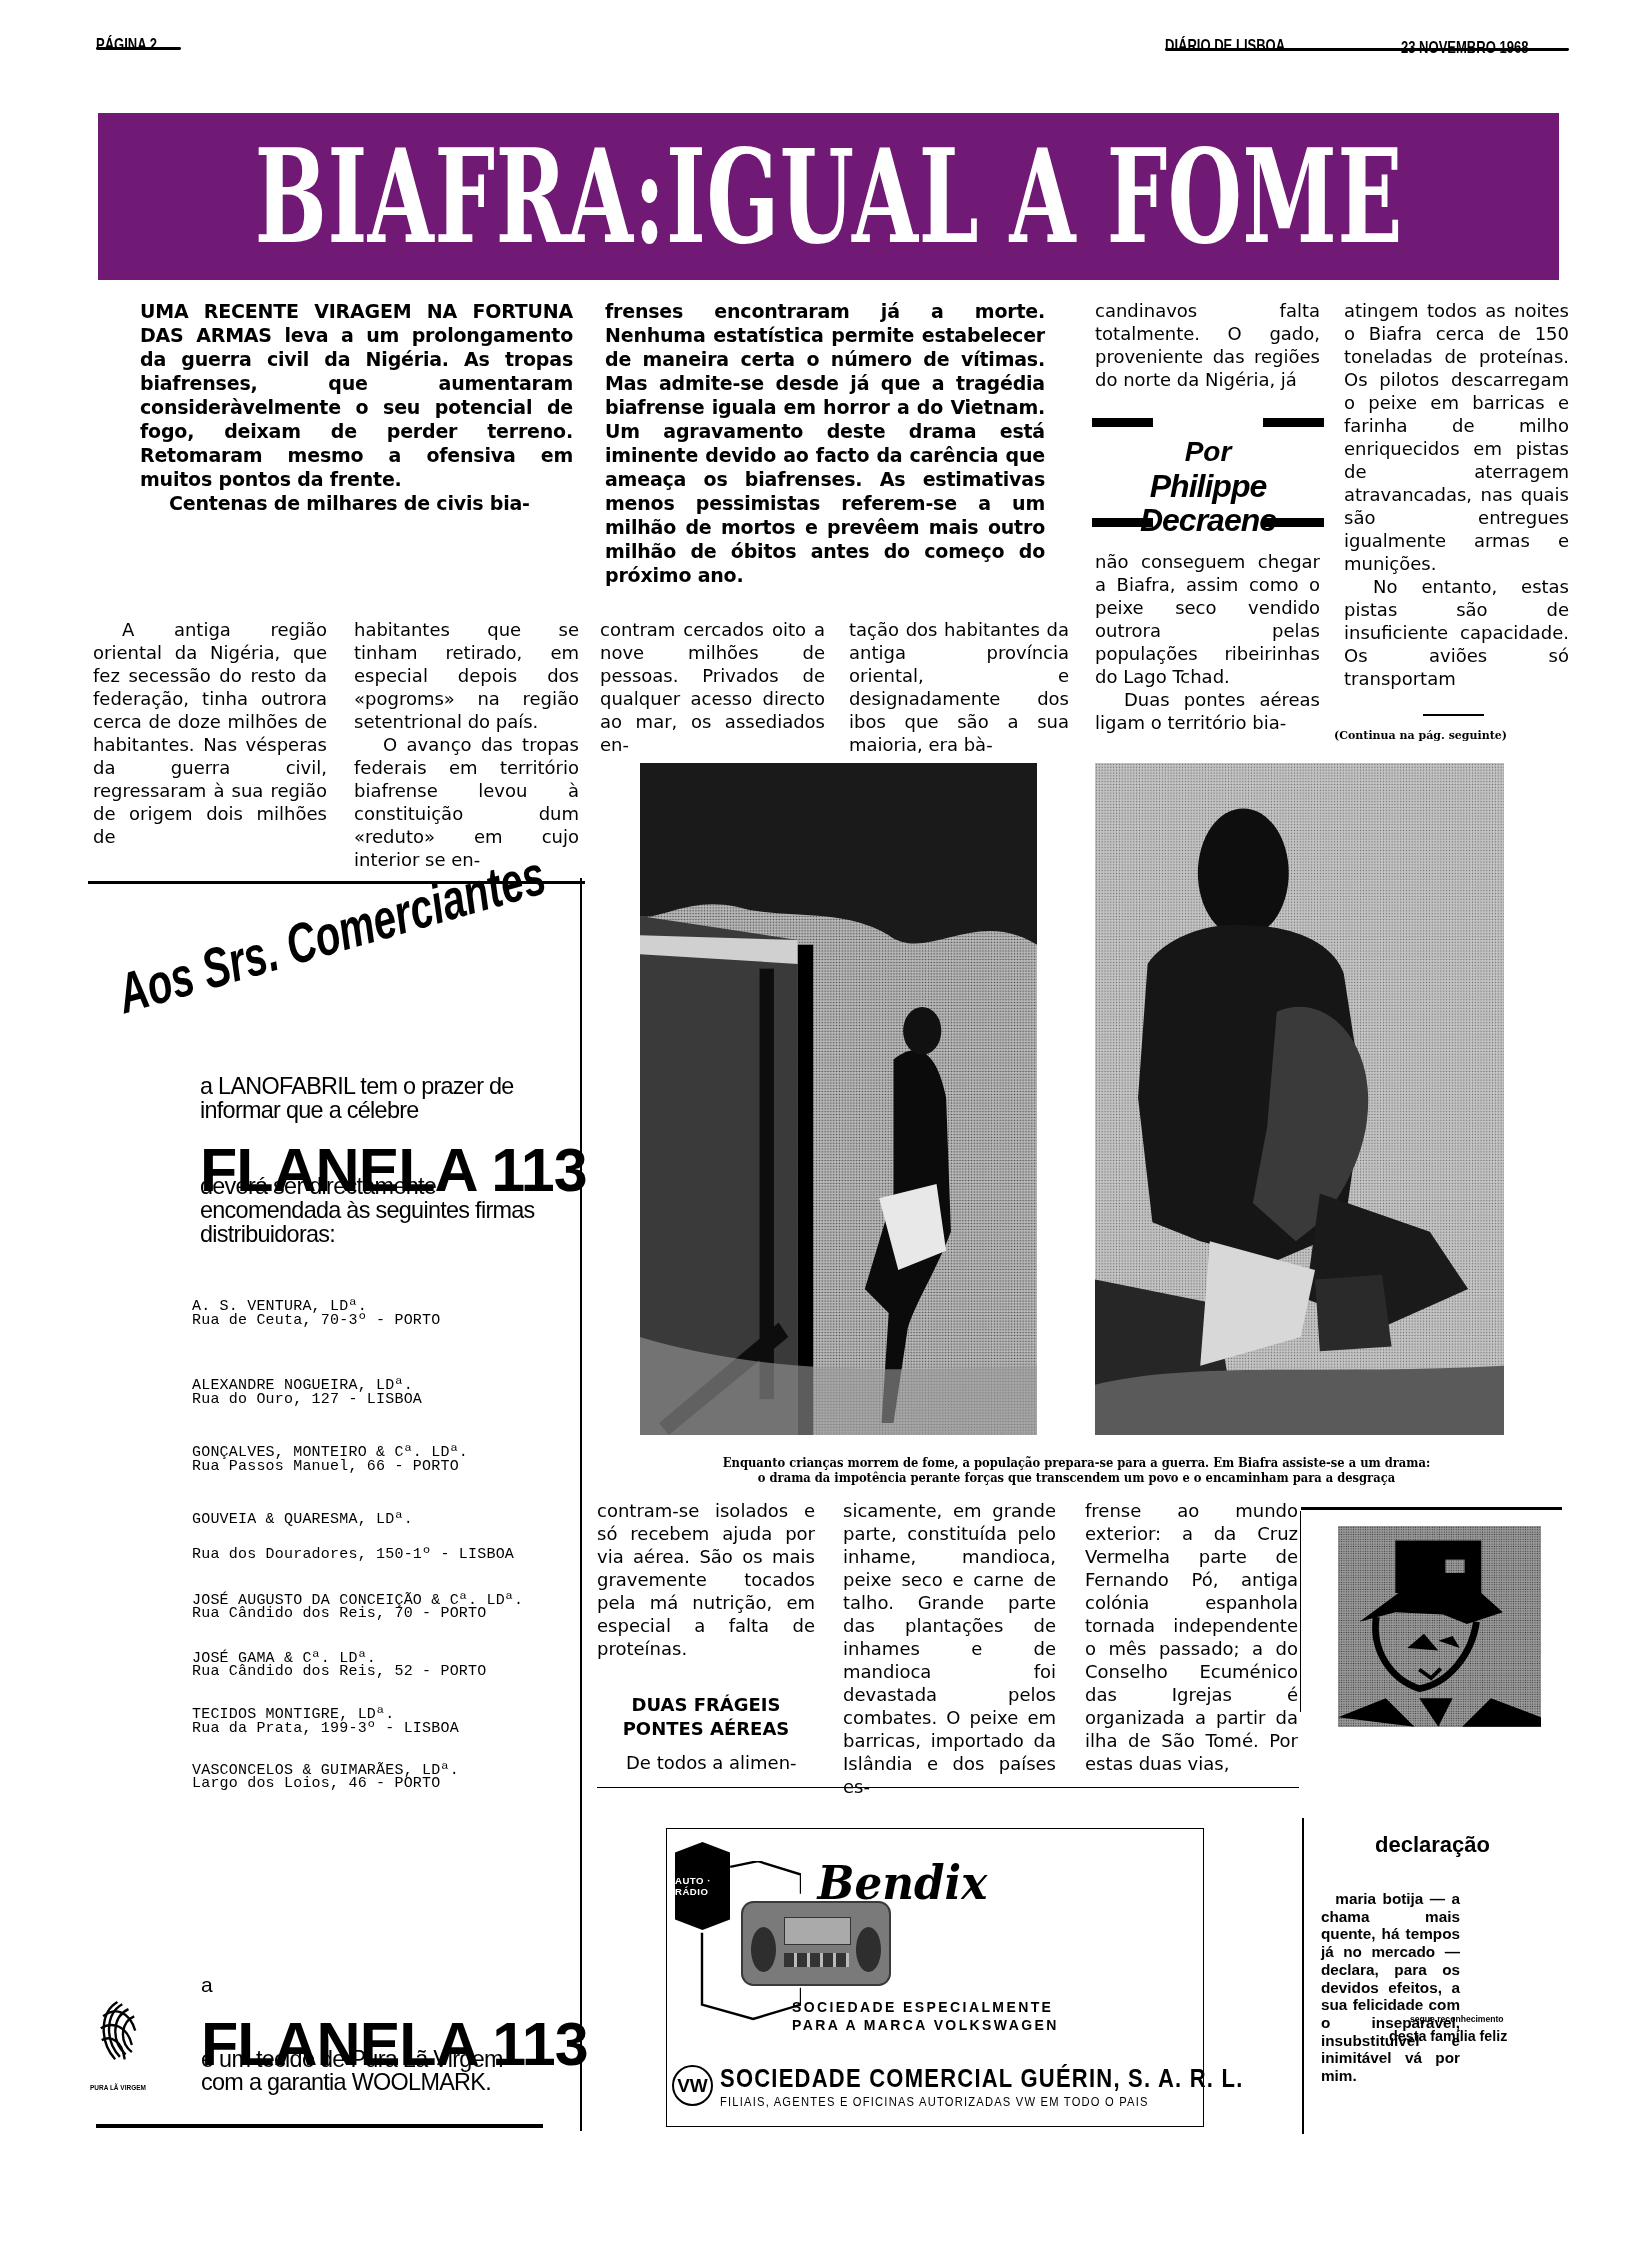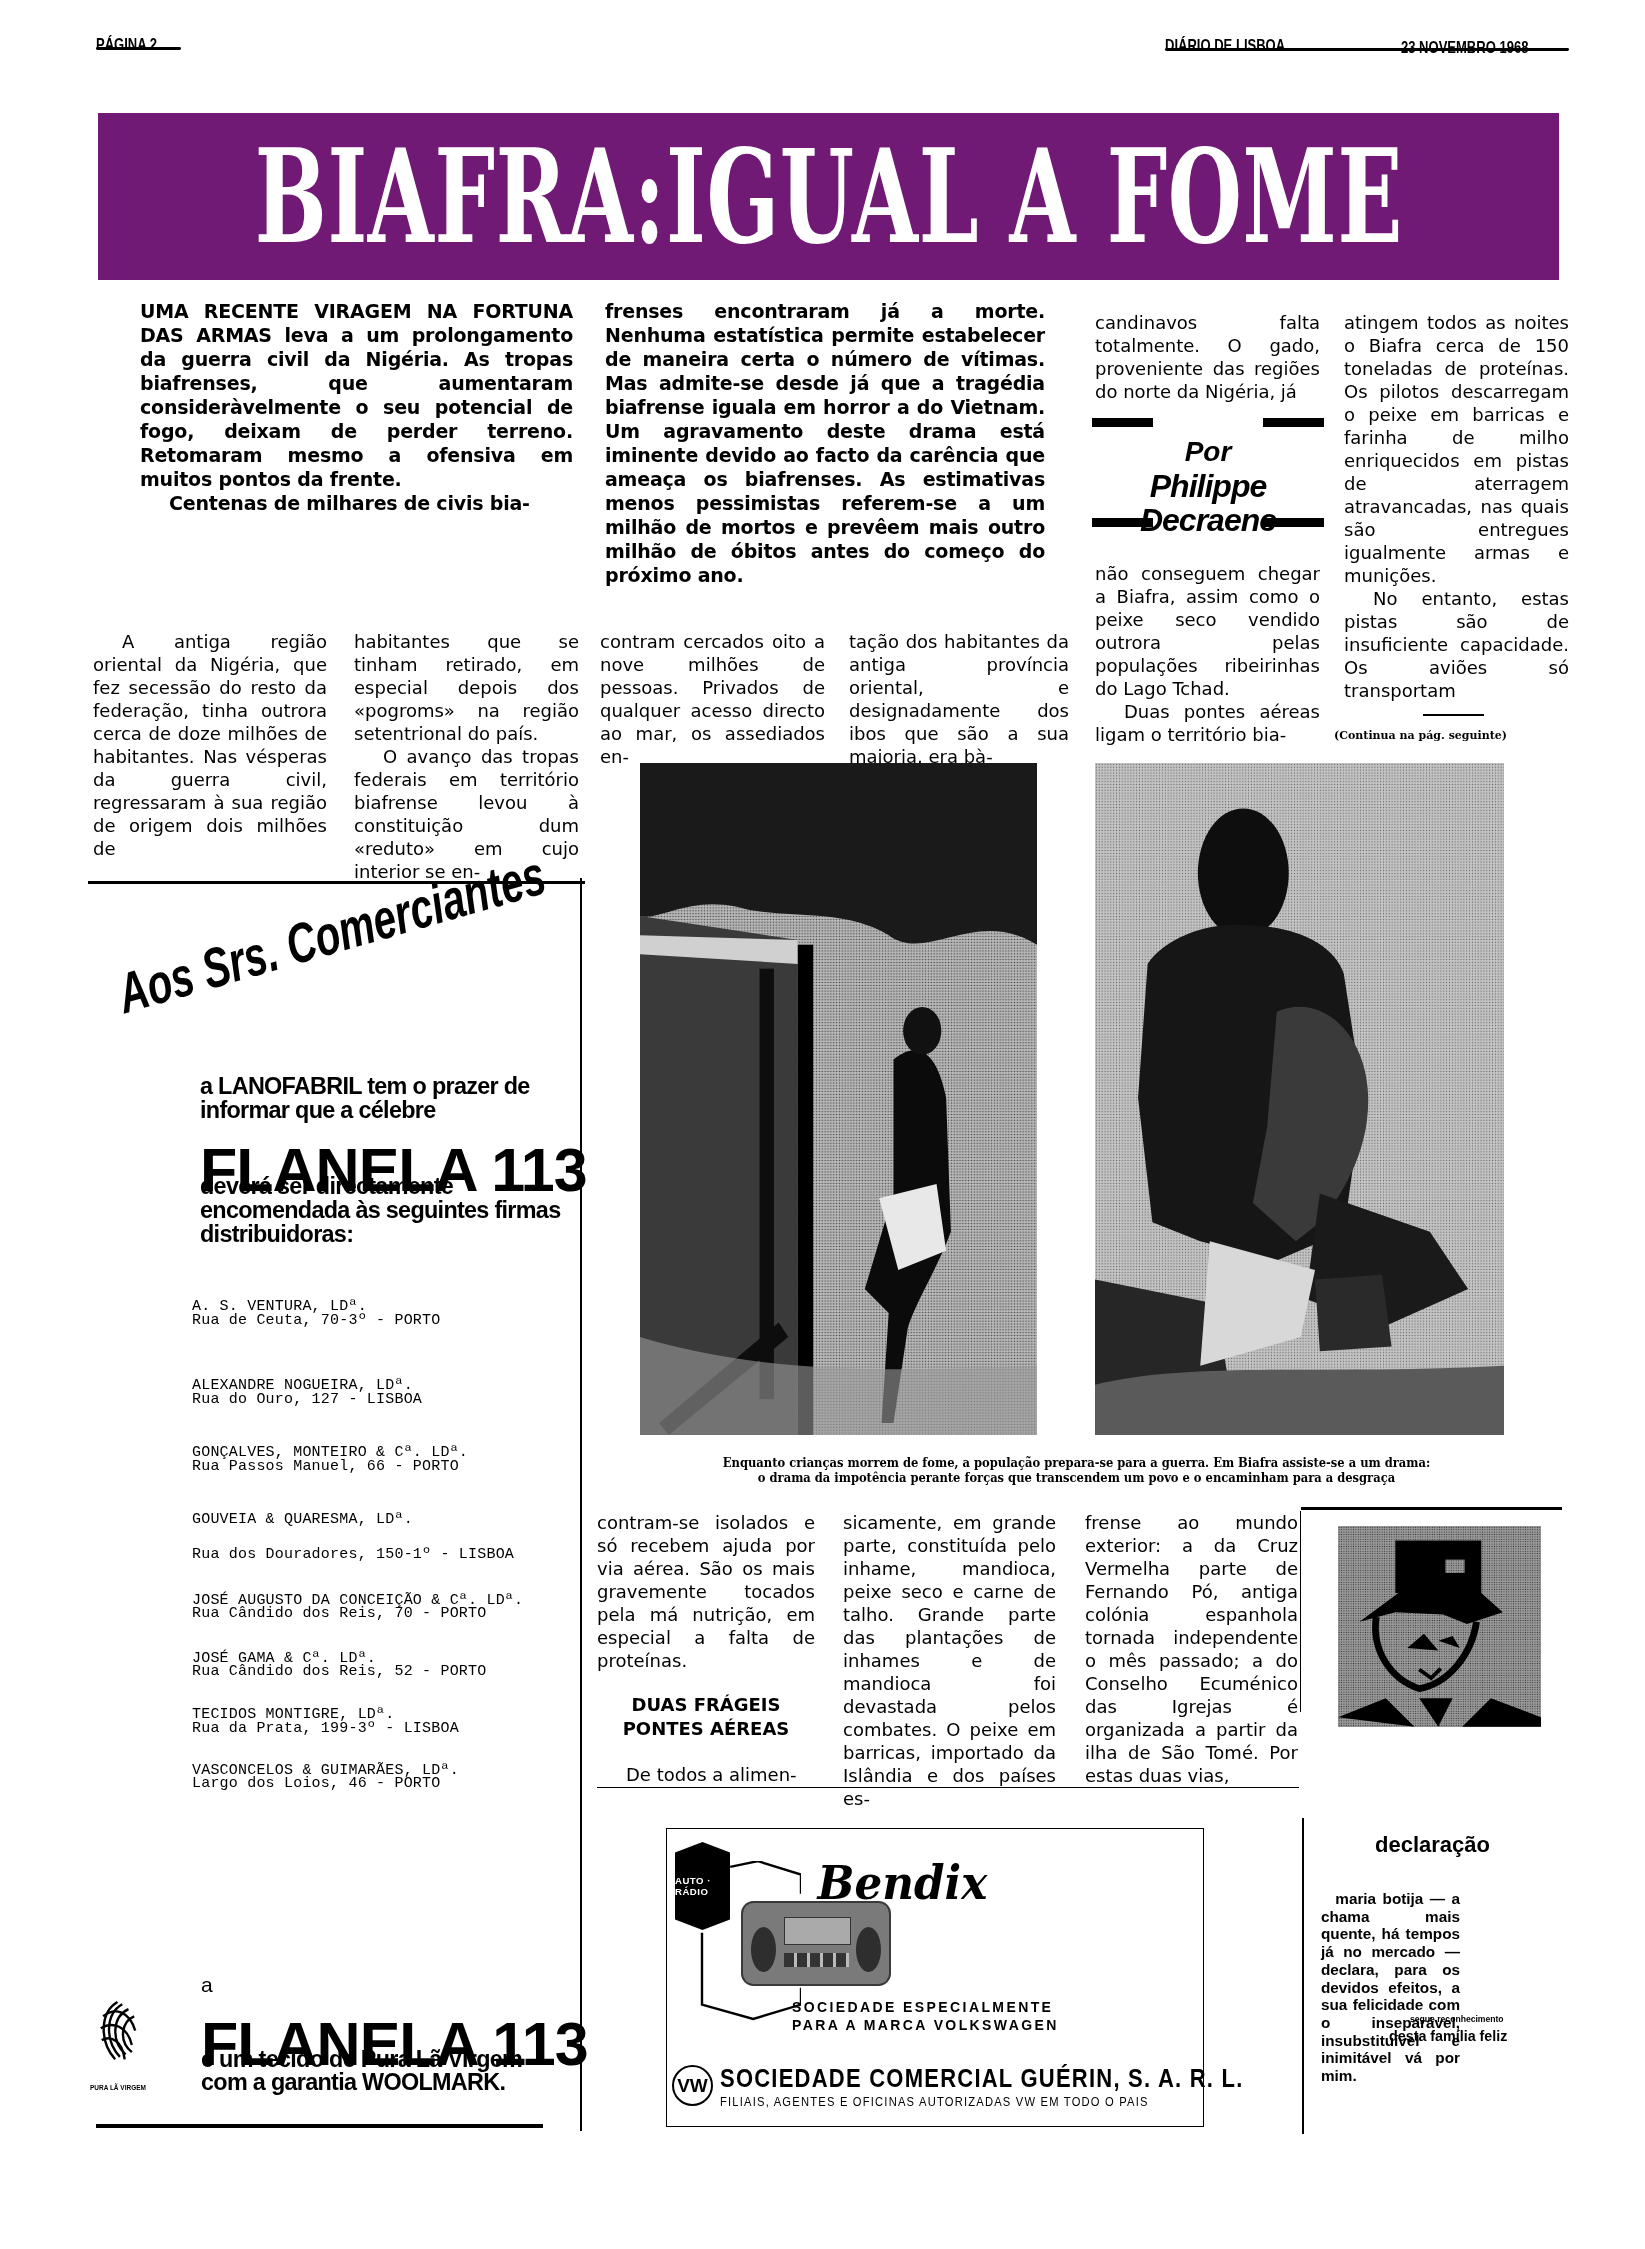--- a/index.html
+++ b/index.html
@@ -5,39 +5,39 @@
   html,body{margin:0;padding:0;background:#ffffff;}
   body{width:1645px;height:2250px;position:relative;overflow:hidden;color:#000;font-family:"Liberation Sans",sans-serif;}
   .abs{position:absolute;}
   
   .hdr{font-family:"Liberation Sans",sans-serif;font-size:16.3px;font-weight:bold;transform:scaleX(0.8);transform-origin:left top;}
   .hdr-line{position:absolute;height:3.3px;background:#000;border-radius:1.4px;}
   
   .banner{left:98px;top:113px;width:1461px;height:167px;background:#701a75;display:flex;align-items:center;justify-content:center;}
   .banner span{color:#fff;font-family:"DejaVu Serif",serif;font-weight:bold;font-size:129px;letter-spacing:1px;transform:scaleX(0.66);white-space:nowrap;display:inline-block;}
   
-  .col{position:absolute;font-family:"DejaVu Sans",sans-serif;font-size:18px;line-height:23px;text-align:justify;hyphens:manual;margin-top:12px;}
+  .col{position:absolute;font-family:"DejaVu Sans",sans-serif;font-size:18px;line-height:23px;text-align:justify;hyphens:manual;}
   .col p{margin:0;}
   .col p.indent{text-indent:29px;}
   .lead{position:absolute;font-family:"DejaVu Sans",sans-serif;font-weight:bold;font-size:19px;line-height:24px;text-align:justify;letter-spacing:-0.2px;}
   .lead p{margin:0;}
   .lead p.indent{text-indent:29px;}
   
   .byline-bar{position:absolute;height:8.6px;background:#000;}
   .byline{position:absolute;font-family:"Liberation Sans",sans-serif;font-weight:bold;font-style:italic;text-align:center;}
   
   .vrule{position:absolute;width:2.4px;background:#000;}
   .hrule{position:absolute;height:2.9px;background:#000;}
   
   .photo{position:absolute;overflow:hidden;background:#6a6a6a;}
   .photo svg{width:100%;height:100%;display:block;}
   .caption{position:absolute;font-family:"DejaVu Serif",serif;font-weight:bold;font-size:13.4px;line-height:16.3px;text-align:center;transform:scaleX(0.86);transform-origin:center top;white-space:nowrap;}
   
   .ad-headline{position:absolute;font-family:"Liberation Sans",sans-serif;font-weight:bold;font-style:italic;font-size:56px;transform:rotate(-16deg) scaleX(0.72);transform-origin:left bottom;white-space:nowrap;}
-  .ad-body{position:absolute;font-family:"Liberation Sans",sans-serif;font-size:23.4px;line-height:24px;letter-spacing:-0.7px;font-weight:bold;}
+  .ad-body{position:absolute;font-family:"Liberation Sans",sans-serif;font-size:23.4px;line-height:24px;letter-spacing:-0.7px;}
   .ad-flanela{position:absolute;font-family:"Liberation Sans",sans-serif;font-weight:bold;font-size:61px;letter-spacing:-1px;line-height:62px;margin-top:16px;}
   .firm{position:absolute;font-family:"Liberation Mono",monospace;font-size:15px;line-height:12.4px;letter-spacing:0.2px;white-space:pre;}
   .wool-logo{position:absolute;}
   
   .bendix-box{position:absolute;border:1.9px solid #000;}
   .hexa{position:absolute;background:#000;clip-path:polygon(50% 0,100% 12%,100% 88%,50% 100%,0 88%,0 12%);display:flex;align-items:center;justify-content:center;}
   .hexa span{color:#fff;font-family:"Liberation Sans",sans-serif;font-weight:bold;font-size:14px;letter-spacing:0.5px;}
   .bendix-logo{position:absolute;font-family:"DejaVu Serif",serif;font-weight:bold;font-style:italic;font-size:46px;transform:scaleX(0.95);}
   .radio{position:absolute;border-radius:12.4px;background:#7a7a7a;border:2.9px solid #3a3a3a;}
   .ad2-small{position:absolute;font-family:"Liberation Sans",sans-serif;font-weight:bold;font-size:14px;letter-spacing:2.4px;line-height:17.7px;}

